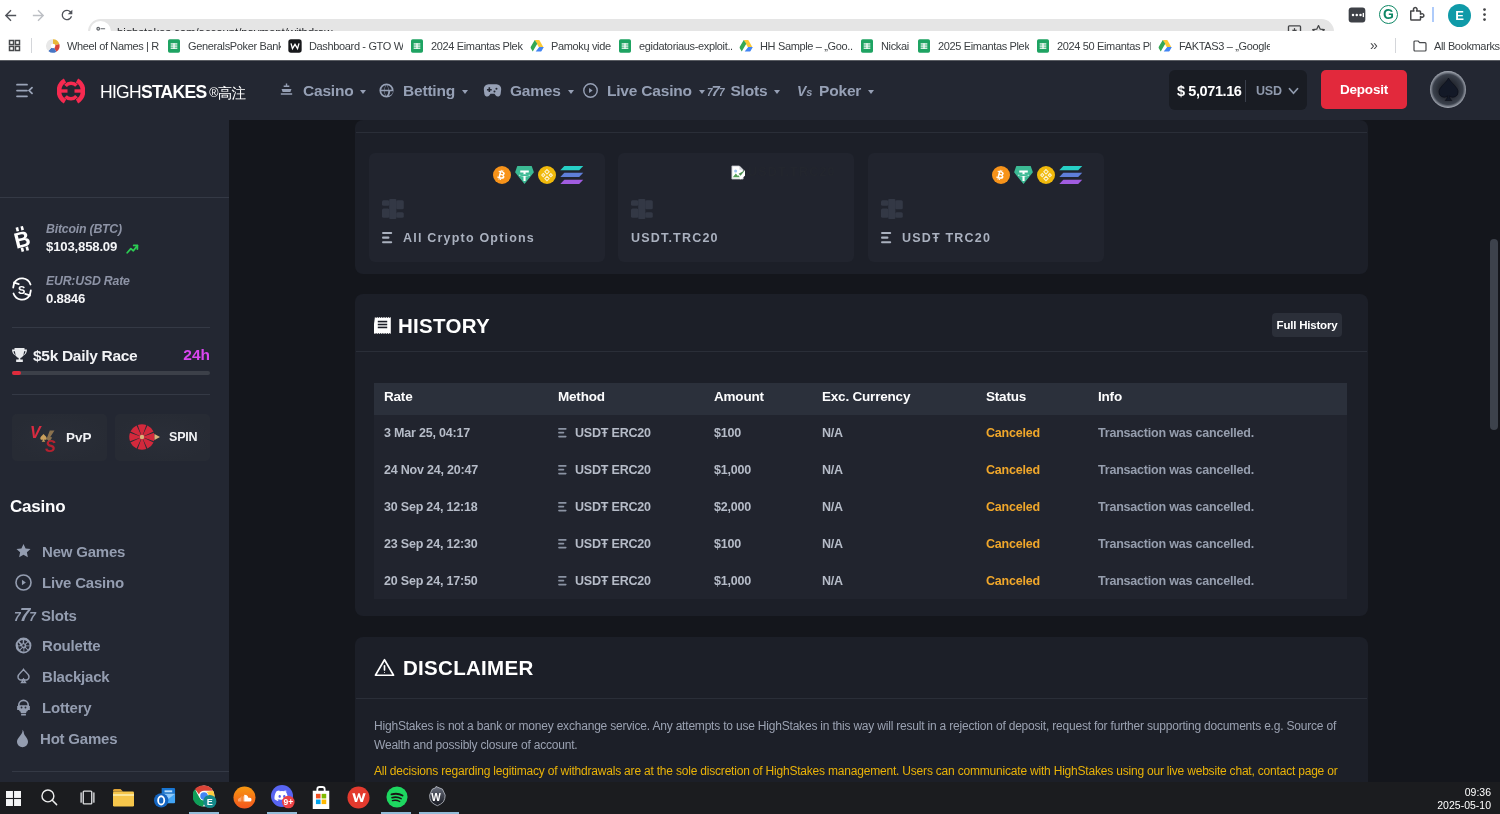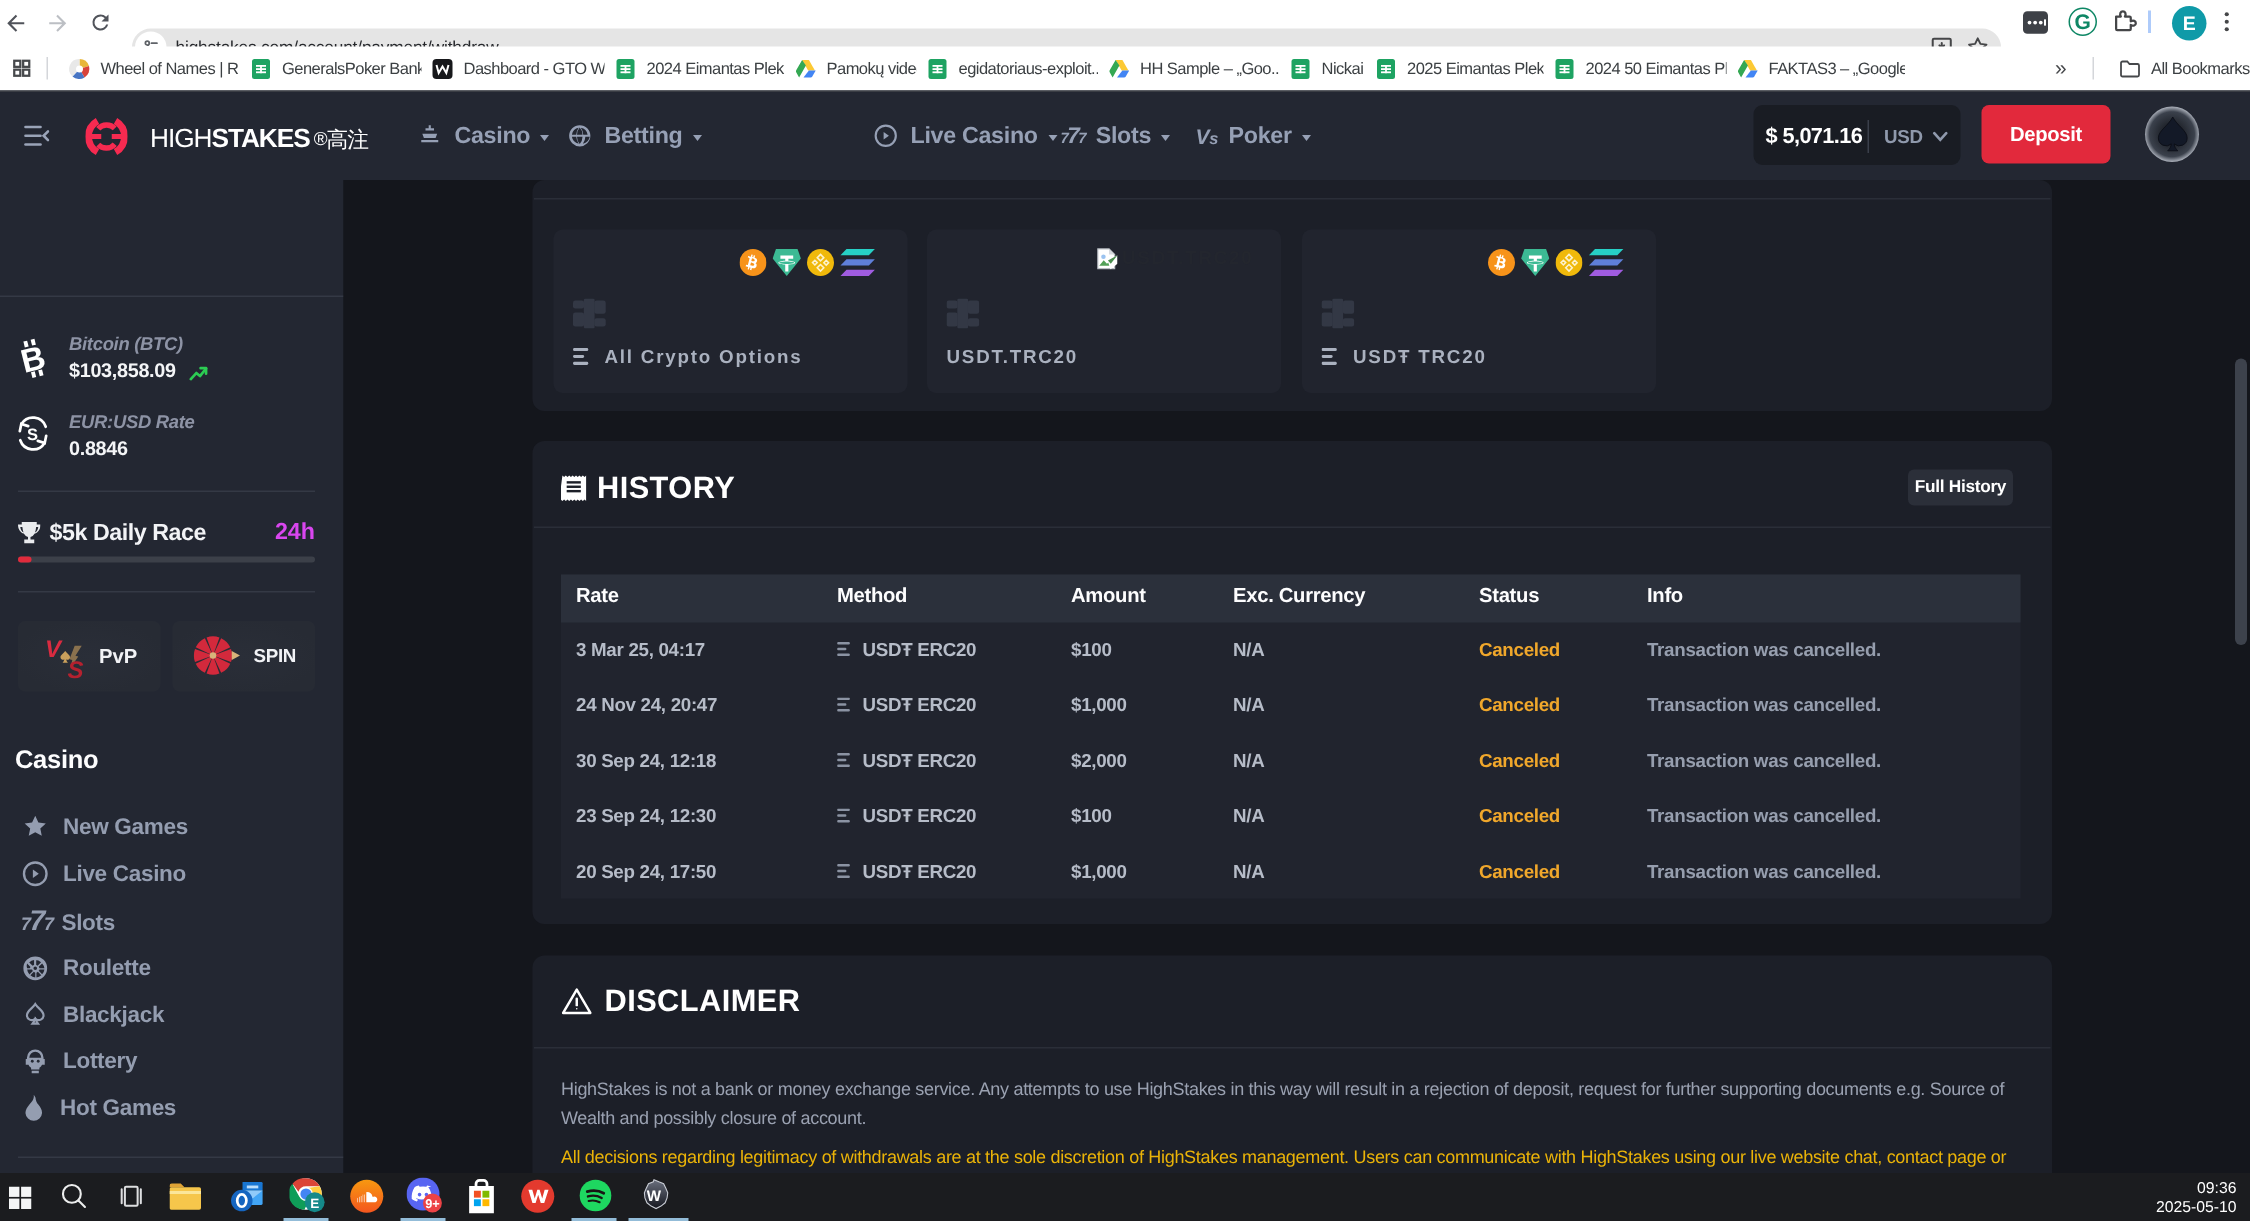--- a/index.html
+++ b/index.html
@@ -205,20 +205,23 @@
         <line x1="17.5" y1="14" x2="24" y2="14" stroke-width="3.4"></line>
       </g>
     </svg>
     <div class="abs" style="left:100px;top:21px;color:#fff;font-size:17.5px;letter-spacing:-0.7px;"><span style="font-weight:normal;">HIGH</span><span style="font-weight:bold;">STAKES</span><span style="font-size:12.5px;vertical-align:1.5px;">&nbsp;®</span><span style="font-size:14.5px;">高注</span></div>
     <div class="nav" style="left:278px;"><svg width="17" height="17" viewBox="0 0 24 24" fill="#96a0b5" style="margin-right:8px;">
           <path d="M11 2h2v3h3v2H8V5h3zM5 10h14l-1.5 4h-11zM4 16h16v2H4z"></path>
         </svg>Casino<span class="caret"></span></div>
     <div class="nav" style="left:378px;"><svg width="17" height="17" viewBox="0 0 24 24" fill="#96a0b5" style="margin-right:8px;">
           <path d="M12 2a10 10 0 1 0 0 20 10 10 0 0 0 0-20zm7.4 9h-4.1a12 12 0 0 0-2.3-6.5A8 8 0 0 1 19.4 11zM12 4.3A10 10 0 0 1 14.6 11H9.4A10 10 0 0 1 12 4.3zM4.6 11a8 8 0 0 1 6.4-6.5A12 12 0 0 0 8.7 11zm0 2h4.1a12 12 0 0 0 2.3 6.5A8 8 0 0 1 4.6 13zM12 19.7A10 10 0 0 1 9.4 13h5.2a10 10 0 0 1-2.6 6.7zm3-.2a12 12 0 0 0 2.3-6.5h4.1a8 8 0 0 1-6.4 6.5z"></path>
         </svg>Betting<span class="caret"></span></div>
+    <div class="nav" style="left:483px;"><svg width="19" height="15" viewBox="0 0 24 18" fill="#96a0b5" style="margin-right:8px;">
+          <path d="M7 1h10a6 6 0 0 1 6 6.5l-.7 6a3.5 3.5 0 0 1-6.2 1.8L14.5 13h-5l-1.6 2.3A3.5 3.5 0 0 1 1.7 13.5L1 7.5A6 6 0 0 1 7 1zm0 4v2H5v2h2v2h2V9h2V7H9V5H7zm10 .5a1.3 1.3 0 1 0 0 2.6 1.3 1.3 0 0 0 0-2.6zm-2.5 3.5a1.3 1.3 0 1 0 0 2.6 1.3 1.3 0 0 0 0-2.6z"></path>
+        </svg>Games<span class="caret"></span></div>
     <div class="nav" style="left:582px;"><svg width="17" height="17" viewBox="0 0 24 24" fill="none" stroke="#96a0b5" stroke-width="2" style="margin-right:8px;">
           <circle cx="12" cy="12" r="9.5"></circle>
           <path d="M10 8.5l5 3.5-5 3.5z" fill="#96a0b5" stroke="none"></path>
         </svg>Live Casino<span class="caret"></span></div>
     <div class="nav" style="left:707px;"><span style="font-weight:bold;font-style:italic;font-size:15px;color:#96a0b5;margin-right:7px;letter-spacing:-1px;"><span style="font-size:10px;">7</span>7<span style="font-size:10px;">7</span></span>Slots<span class="caret"></span></div>
     <div class="nav" style="left:797px;"><span style="font-weight:bold;font-style:italic;font-size:14px;color:#96a0b5;margin-right:7px;">V<span style="font-size:11px;">s</span></span>Poker<span class="caret"></span></div>
     <div class="abs" style="left:1169px;top:9px;width:138px;height:40px;background:#191c23;border-radius:6px;"></div>
     <div class="abs" style="left:1177px;top:22px;color:#fff;font-weight:bold;font-size:14.5px;letter-spacing:-0.4px;">$ 5,071.16</div>
     <div class="abs" style="left:1245px;top:19px;width:1px;height:22px;background:#3a3f4b;"></div>
     <div class="abs" style="left:1256px;top:23px;color:#8f99ac;font-weight:bold;font-size:12.5px;letter-spacing:-0.2px;">USD</div>

